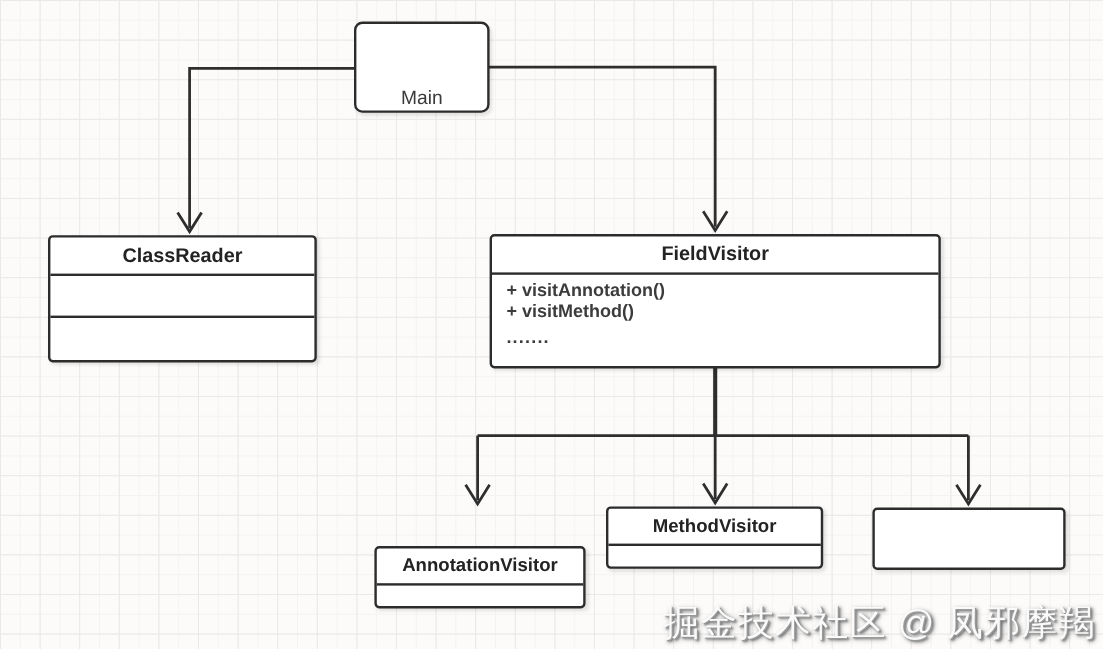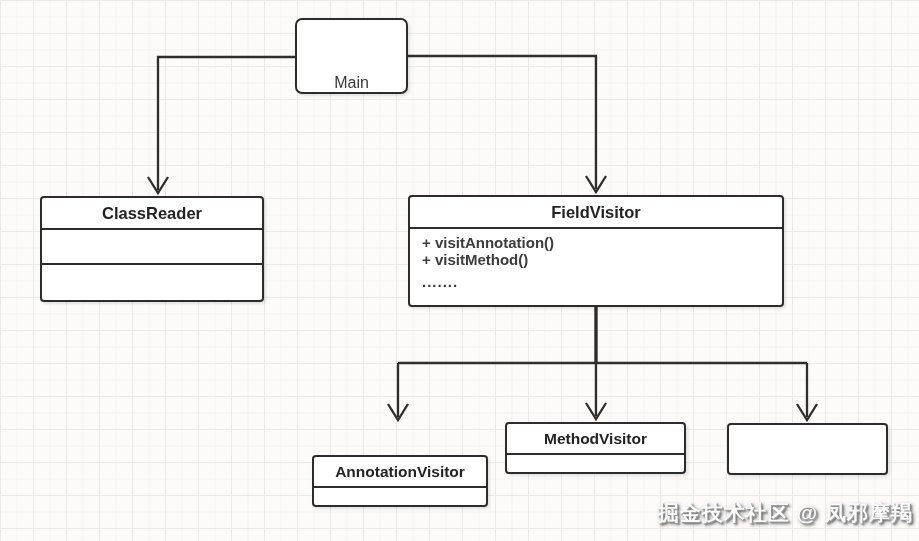--- a/index.html
+++ b/index.html
@@ -90,22 +90,22 @@
   .leaf { height: 52px; }
   .annotation-visitor { left: 312px; top: 423px; width: 176px; margin-top: 32px; }
   .method-visitor    { left: 505px; top: 422px; width: 181px; }
   .field-visitor     { left: 727px; top: 423px; width: 161px; }
   .leaf .uml-empty { flex: 1 1 auto; }
 
   .watermark {
     position: absolute;
     right: 6px;
     top: 499px;
-    font-size: 21px;
-    font-weight: bold;
+    font-size: 30px;
+    font-weight: normal;
     letter-spacing: 1px;
     white-space: nowrap;
     color: #fafafa;
     text-shadow:
       1px 1px 0 #9a9a9a,
       2px 2px 2px #6f6f6f,
       2px 2px 4px #8a8a8a;
   }
 </style>
 </head>

